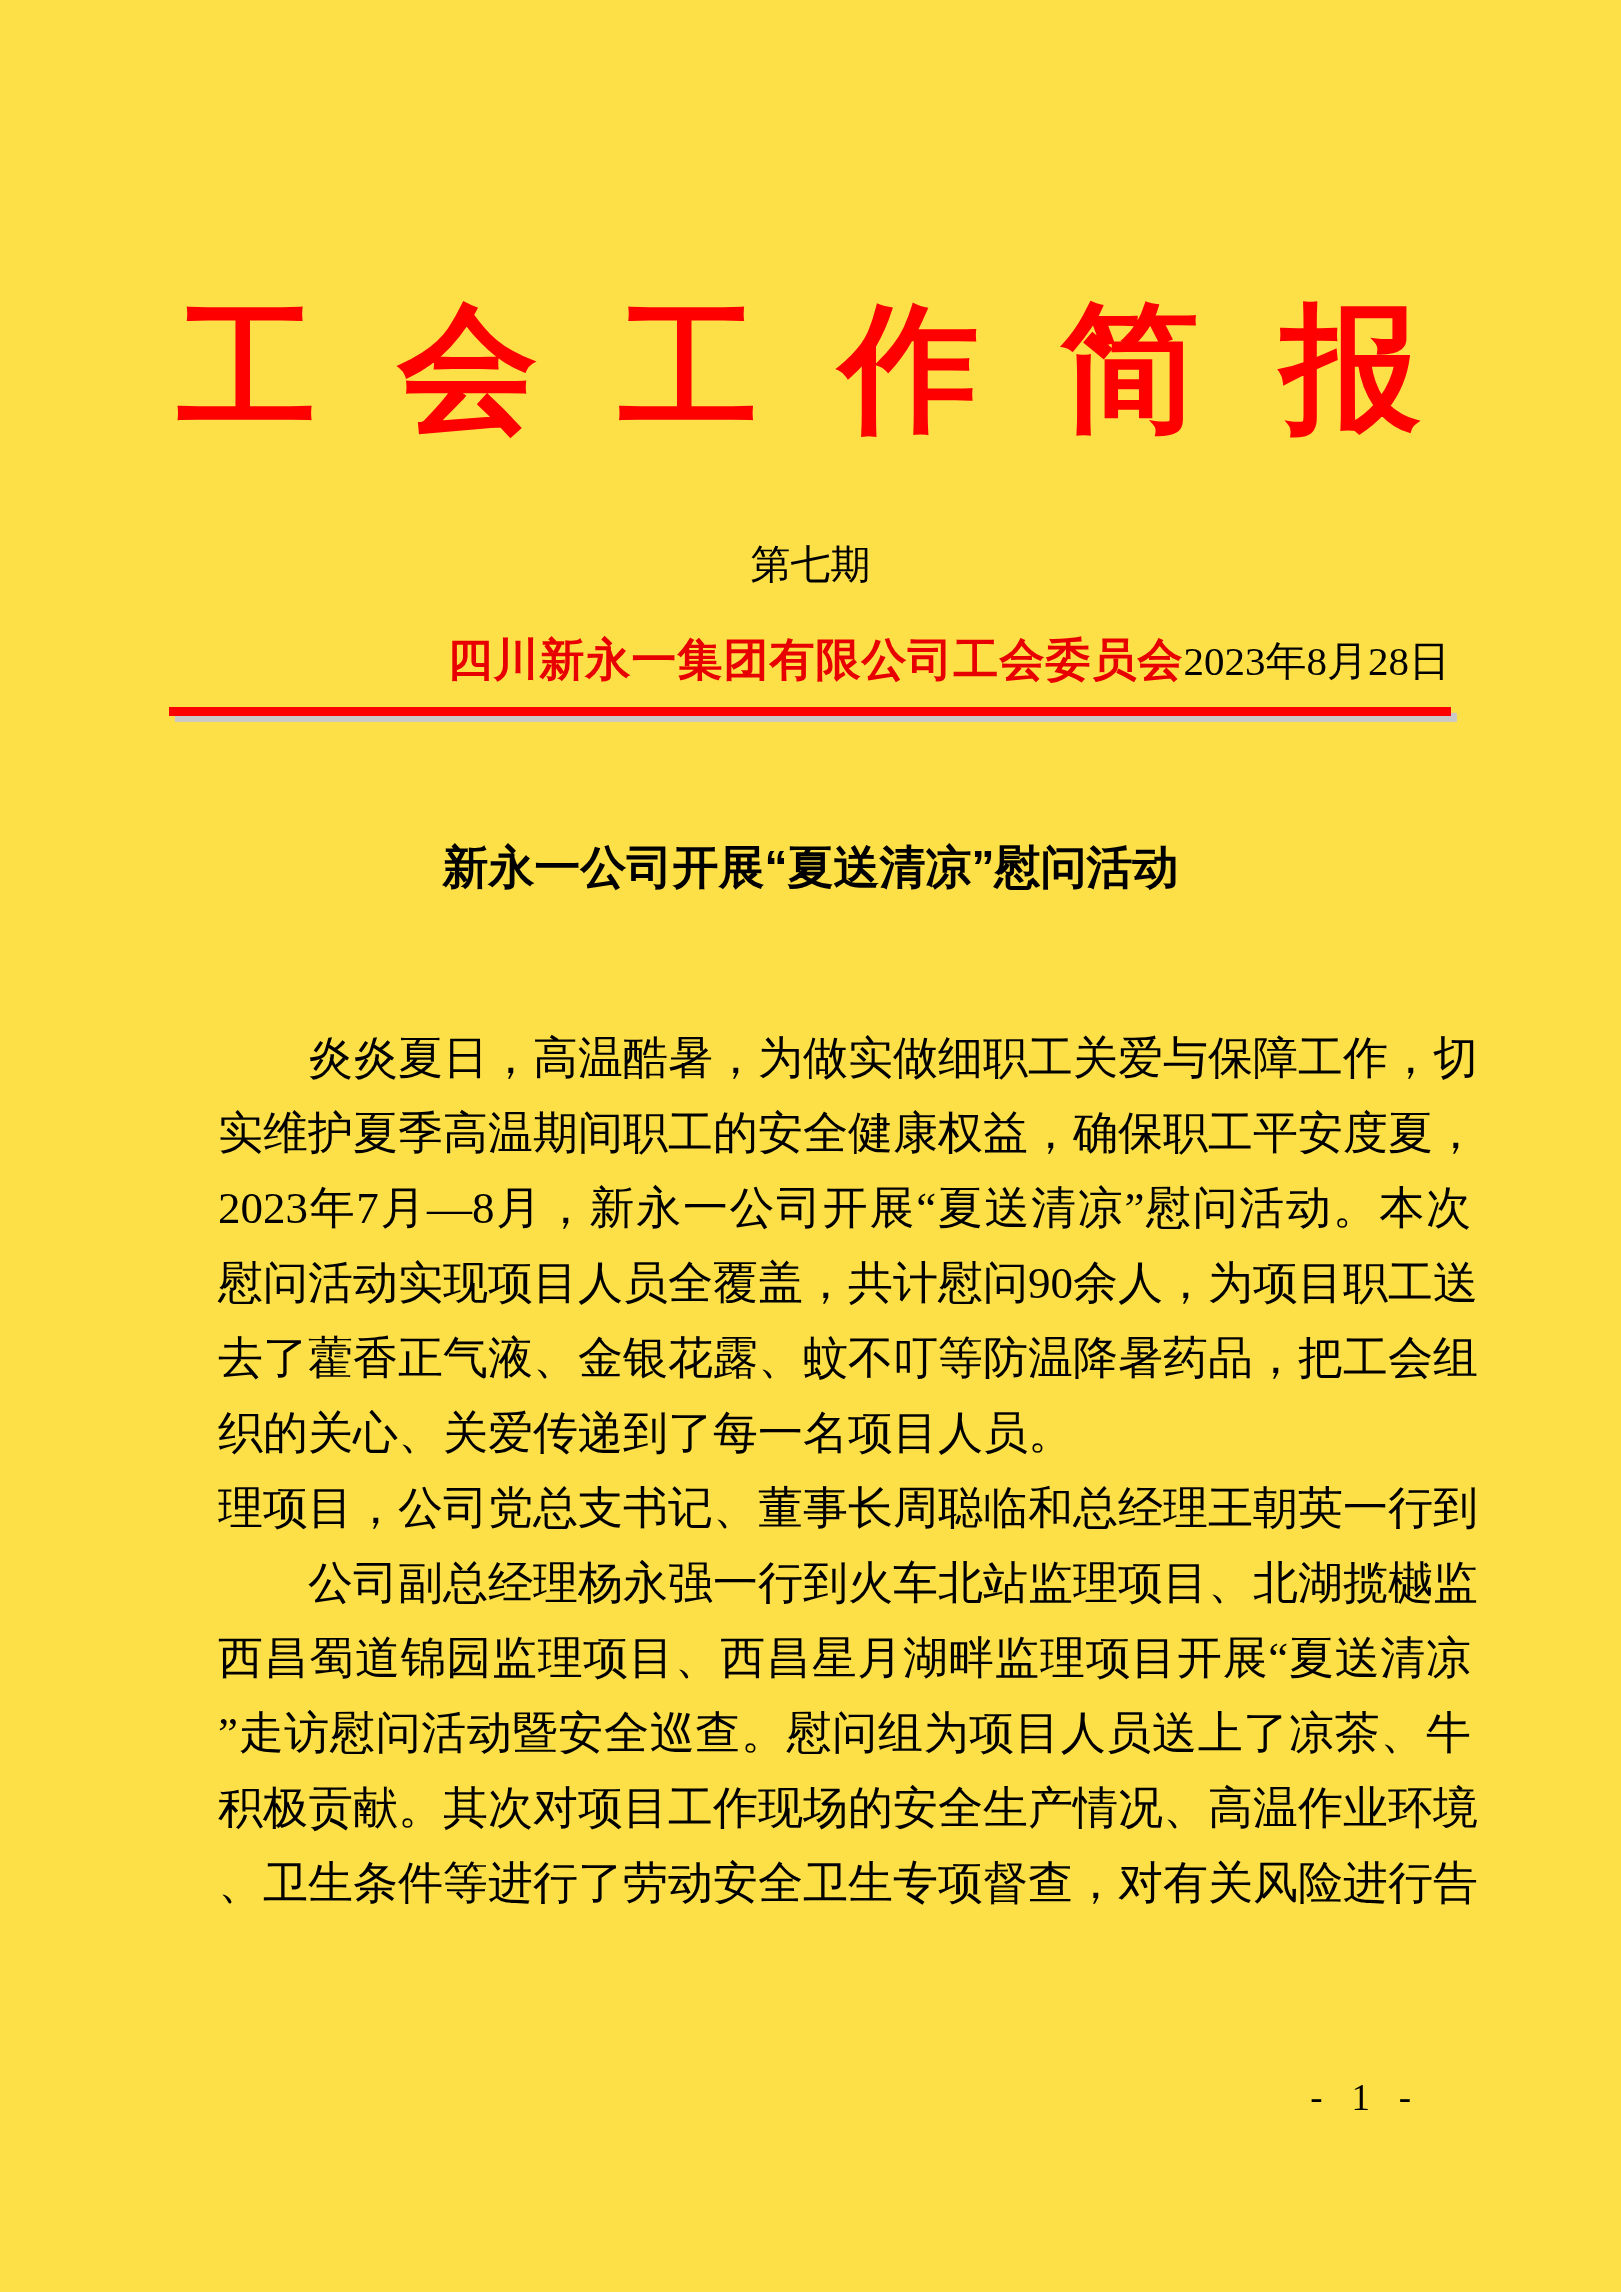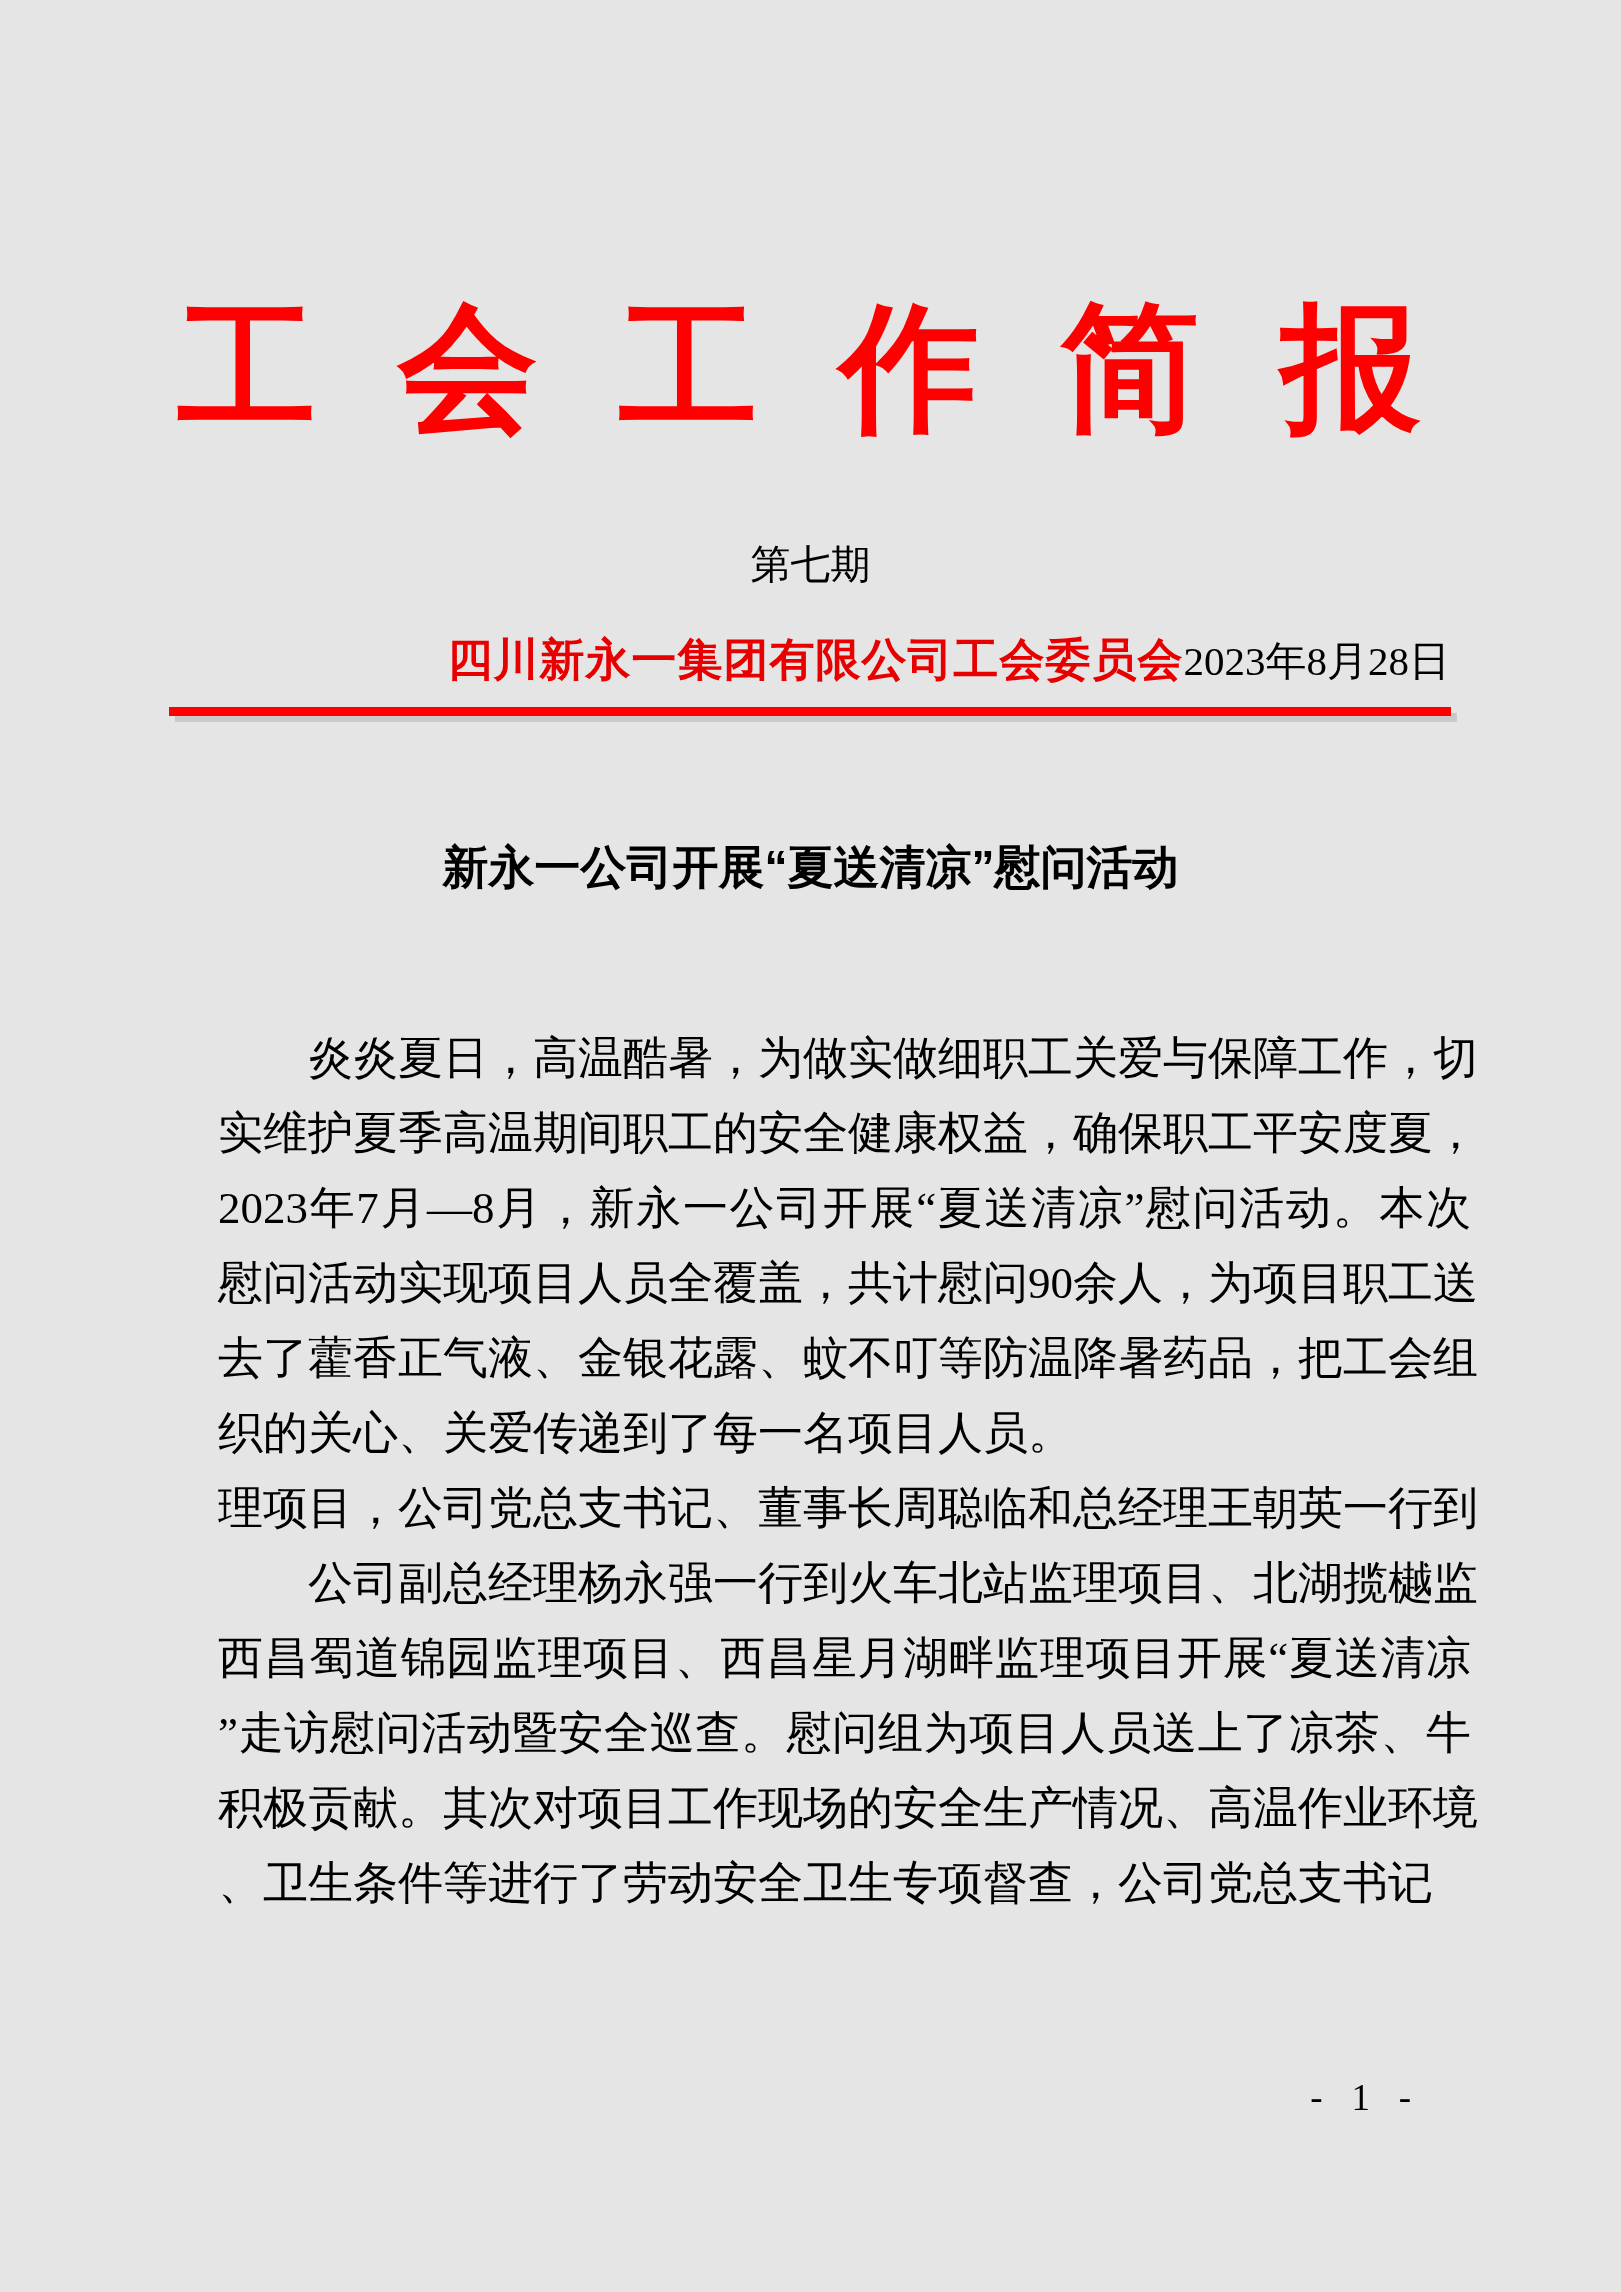--- a/index.html
+++ b/index.html
@@ -6,21 +6,21 @@
   html, body { background: #ffffff; }
   body {
     width: 1621px; height: 2293px;
     position: relative;
     font-family: "Liberation Serif", "DejaVu Serif", serif;
     color: #000000;
     overflow: hidden;
   }
   .page {
     position: absolute; inset: 0;
-    background: #e5e5e5;
+    background: #fde047;
   }
   .masthead {
     position: absolute;
     top: 290px; left: 0; right: 0;
     text-align: center;
     font-family: "Liberation Serif", "DejaVu Serif", serif;
     font-weight: 900;
     font-size: 139px;
     line-height: 1.15;
     letter-spacing: 23.5px;
@@ -123,19 +123,19 @@
       <div class="line">实维护夏季高温期间职工的安全健康权益，确保职工平安度夏，</div>
       <div class="line">2023年7月—8月，新永一公司开展“夏送清凉”慰问活动。本次</div>
       <div class="line">慰问活动实现项目人员全覆盖，共计慰问90余人，为项目职工送</div>
       <div class="line">去了藿香正气液、金银花露、蚊不叮等防温降暑药品，把工会组</div>
       <div class="line para-end">织的关心、关爱传递到了每一名项目人员。</div>
       <div class="line">理项目，公司党总支书记、董事长周聪临和总经理王朝英一行到</div>
       <div class="line indent">公司副总经理杨永强一行到火车北站监理项目、北湖揽樾监</div>
       <div class="line">西昌蜀道锦园监理项目、西昌星月湖畔监理项目开展“夏送清凉</div>
       <div class="line">”走访慰问活动暨安全巡查。慰问组为项目人员送上了凉茶、牛</div>
       <div class="line">积极贡献。其次对项目工作现场的安全生产情况、高温作业环境</div>
-      <div class="line para-end">、卫生条件等进行了劳动安全卫生专项督查，公司党总支书记</div>
+      <div class="line para-end">、卫生条件等进行了劳动安全卫生专项督查，对有关风险进行告</div>
     </div>
 
   <div class="pagenum">- 1 -</div>
 
 </div>
 
 
 </body></html>

